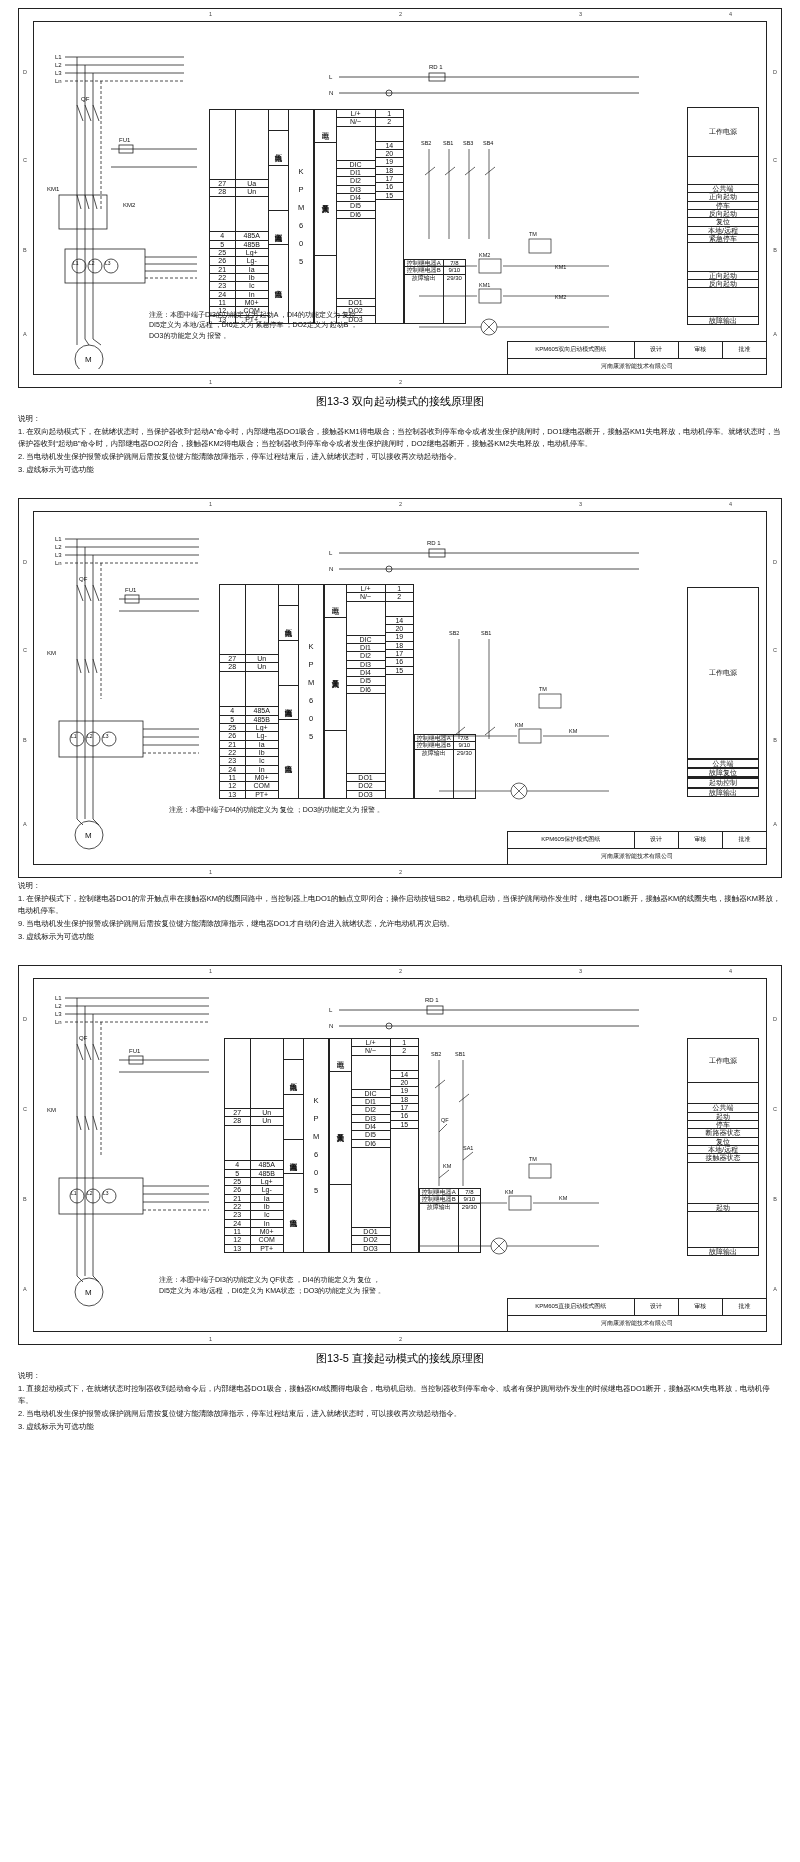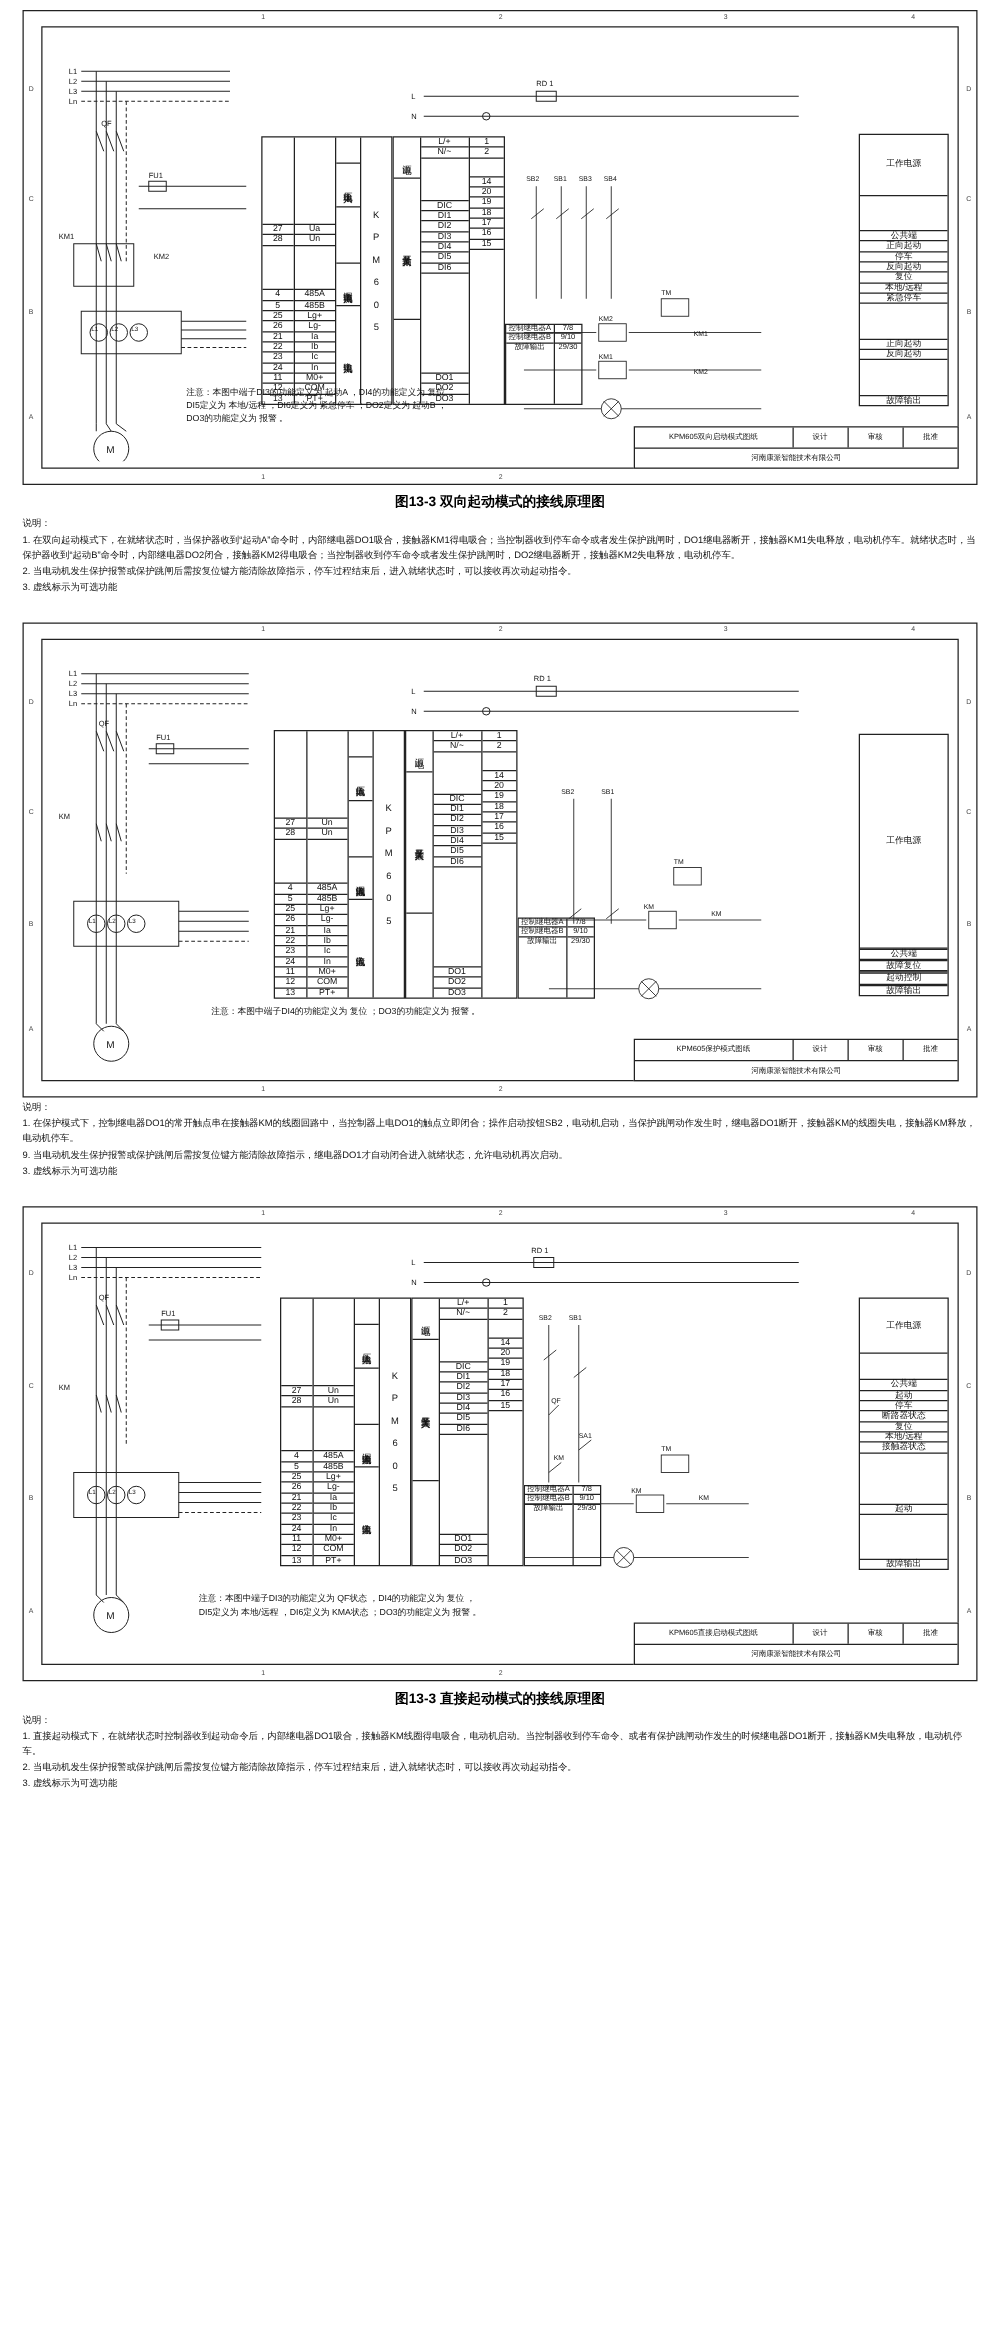--- a/index.html
+++ b/index.html
@@ -93,21 +93,21 @@
     position:absolute;
     font-size:7px;
     line-height:1.5;
     color:#111;
   }
 
   
   .caption {
     text-align:center;
     font-size:11px;
-    font-weight:bold;
+    font-weight:normal;
     margin:6px 0 4px 0;
     color:#000;
   }
 
   
   .explain {
     margin:2px 18px 10px 18px;
     font-size:7.5px;
     line-height:1.6;
     color:#111;
@@ -911,21 +911,21 @@
             <div class="tb-cell tb-small">审核</div>
             <div class="tb-cell tb-small">批准</div>
           </div>
           <div class="tb-row">
             <div class="tb-cell tb-company" style="border-right:none;">河南康派智能技术有限公司</div>
           </div>
         </div>
       </div>
     </div>
 
-    <div class="caption">图13-3 直接起动模式的接线原理图</div>
+    <div class="caption">图13-5 直接起动模式的接线原理图</div>
 
     <div class="explain">
       <p class="hdr">说明：</p>
       <p>1. 直接起动模式下，在就绪状态时控制器收到起动命令后，内部继电器DO1吸合，接触器KM线圈得电吸合，电动机启动。当控制器收到停车命令、或者有保护跳闸动作发生的时候继电器DO1断开，接触器KM失电释放，电动机停车。</p>
       <p>2. 当电动机发生保护报警或保护跳闸后需按复位键方能清除故障指示，停车过程结束后，进入就绪状态时，可以接收再次动起动指令。</p>
       <p>3. 虚线标示为可选功能</p>
     </div>
   </div>
 
 </div>

